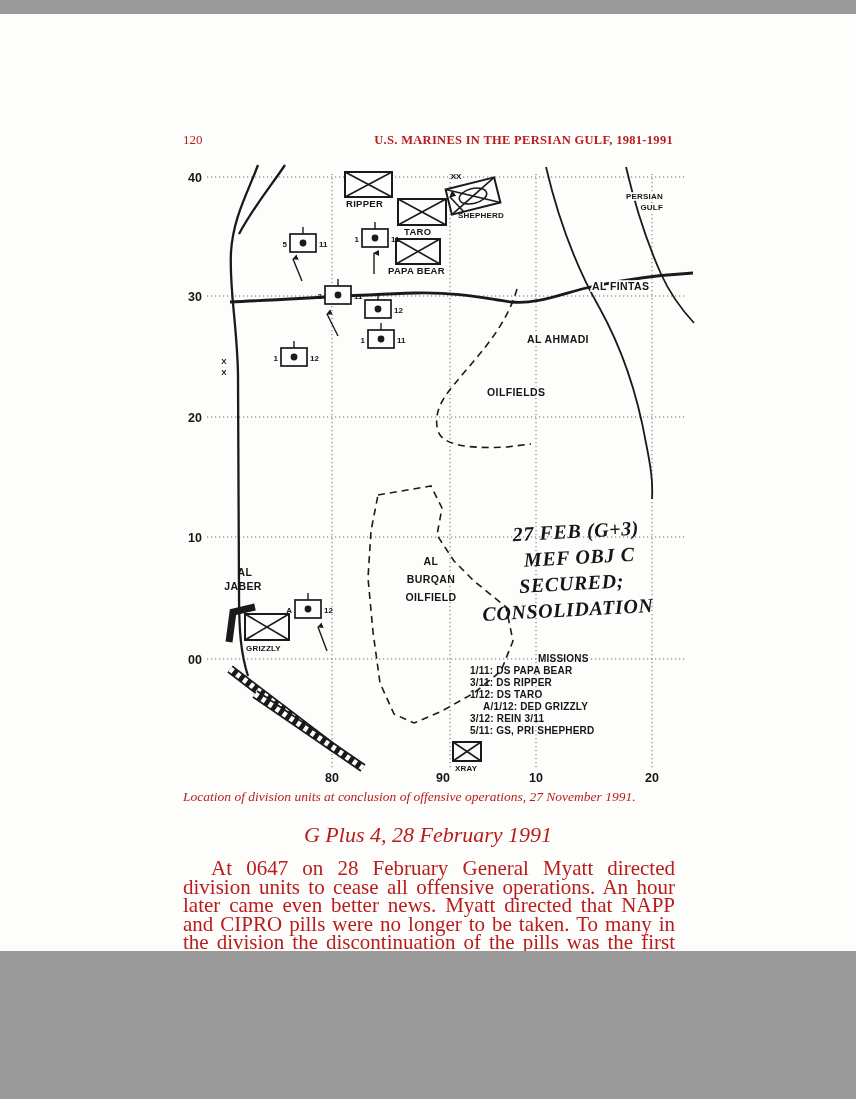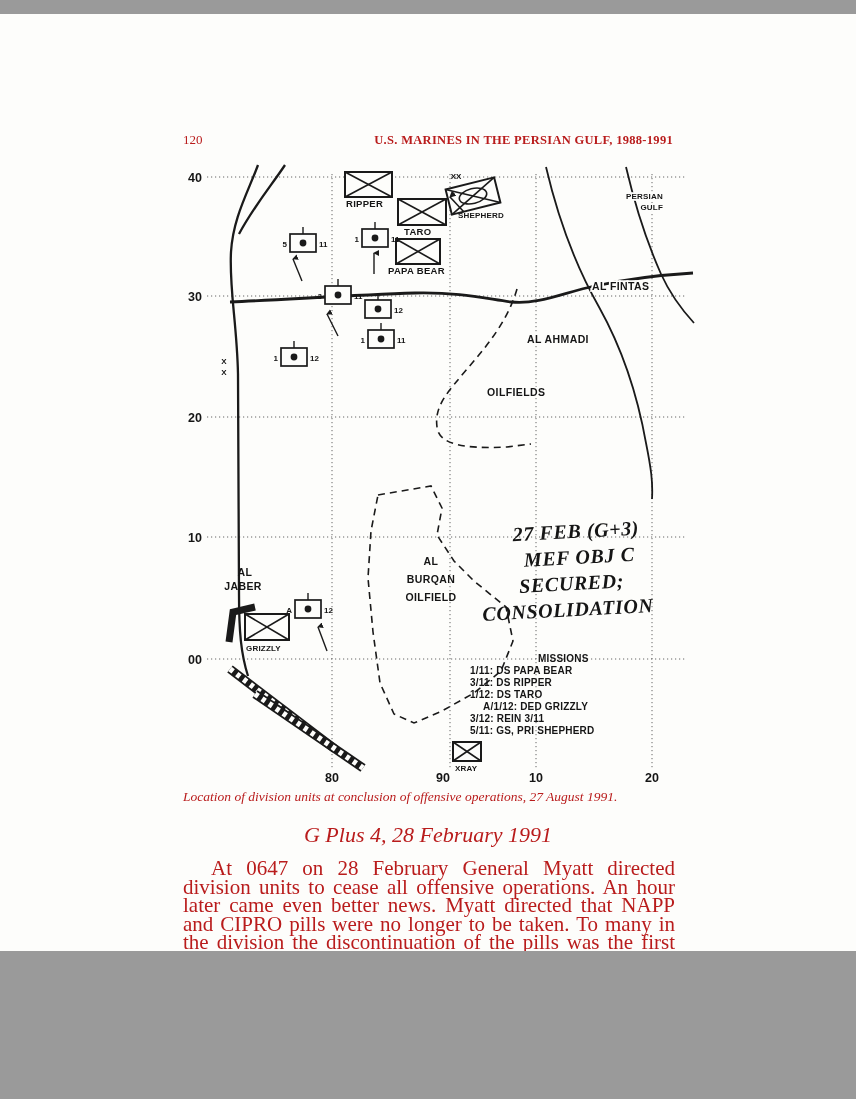--- a/index.html
+++ b/index.html
@@ -54,21 +54,21 @@
     font-size:21px;line-height:18.6px;text-align:justify;text-indent:28px;
   }
 </style>
 </head>
 <body>
 
 <div class="sheet">
 
   <div class="running-header">
     <span class="page-number">120</span>
-    <span class="running-title">U.S. MARINES IN THE PERSIAN GULF, 1988-1991</span>
+    <span class="running-title">U.S. MARINES IN THE PERSIAN GULF, 1981-1991</span>
   </div>
 
   <svg class="map" viewBox="0 0 520 625" xmlns="http://www.w3.org/2000/svg">
     <defs>
       <marker id="ah" viewBox="0 0 10 10" refX="5" refY="1.5" markerWidth="4.2" markerHeight="4.2" orient="auto-start-reverse">
         <path d="M0,10 L5,0 L10,10 Z" fill="#1a1a1a"></path>
       </marker>
     </defs>
 
     <g class="grid">
@@ -247,19 +247,19 @@
       <text class="miss" x="363" y="500">MISSIONS</text>
       <text class="miss" x="295" y="512">1/11: DS PAPA BEAR</text>
       <text class="miss" x="295" y="524">3/11: DS RIPPER</text>
       <text class="miss" x="295" y="536">1/12: DS TARO</text>
       <text class="miss" x="308" y="548">A/1/12: DED GRIZZLY</text>
       <text class="miss" x="295" y="560">3/12: REIN 3/11</text>
       <text class="miss" x="295" y="572">5/11: GS, PRI SHEPHERD</text>
     </g>
   </svg>
 
-  <div class="caption">Location of division units at conclusion of offensive operations, 27 August 1991.</div>
+  <div class="caption">Location of division units at conclusion of offensive operations, 27 November 1991.</div>
 
   <div class="section-heading">G Plus 4, 28 February 1991</div>
 
   <p class="body-text">At 0647 on 28 February General Myatt directed division units to cease all offensive operations. An hour later came even better news. Myatt directed that NAPP and CIPRO pills were no longer to be taken. To many in the division the discontinuation of the pills was the first tangible evidence the fighting was over. The threat of chemical and biological weapons that had loomed since arrival in August and September thankfully had ended.</p>
 
 </div>
 
 </body></html>

